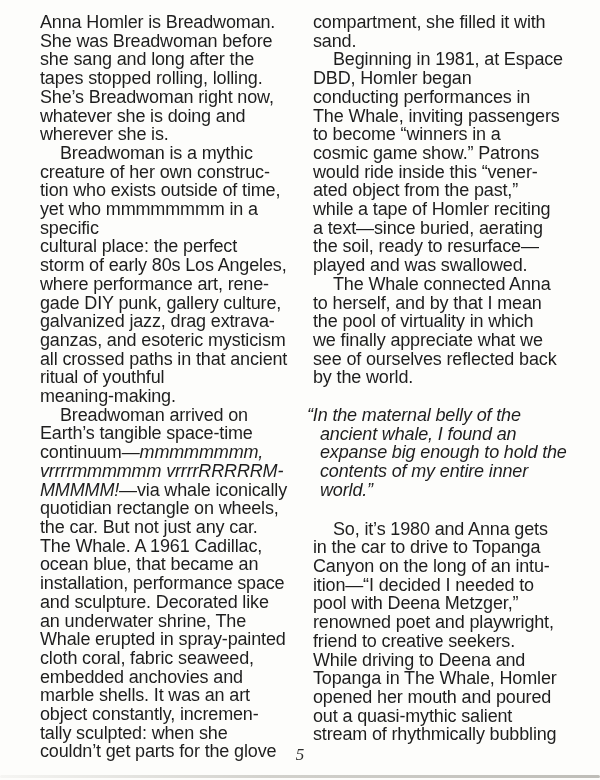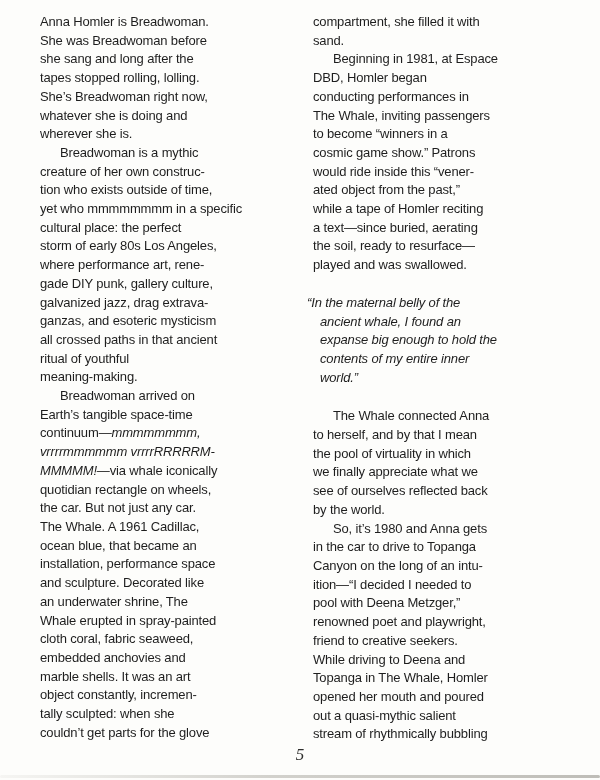--- a/index.html
+++ b/index.html
@@ -15,21 +15,21 @@
   .columns {
     display: flex;
     padding: 13px 0 0 40px;
   }
   .col { flex: none; }
   .col-left  { width: 264px; margin-right: 9px; }
   .col-right { width: 260px; }
   p.block {
     margin: 0;
     white-space: pre-line;
-    font-size: 13px;
+    font-size: 18px;
     line-height: 18.7px;
     letter-spacing: -0.15px;
     color: #1e1e1e;
   }
   p.indent { text-indent: 20px; }
   p.quote {
     font-style: italic;
     margin: 19px 0 20px -6px;
     padding-left: 13px;
     text-indent: -13px;
@@ -113,31 +113,31 @@
 <span>conducting performances in</span>
 <span>The Whale, inviting passengers</span>
 <span>to become “winners in a</span>
 <span>cosmic game show.” Patrons</span>
 <span>would ride inside this “vener-</span>
 <span>ated object from the past,”</span>
 <span>while a tape of Homler reciting</span>
 <span>a text—since buried, aerating</span>
 <span>the soil, ready to resurface—</span>
 <span>played and was swallowed.</span></p>
-        <p class="block quote"><span>“In the maternal belly of the</span>
-<span>ancient whale, I found an</span>
-<span>expanse big enough to hold the</span>
-<span>contents of my entire inner</span>
-<span>world.”</span></p>
         <p class="block  indent"><span>The Whale connected Anna</span>
 <span>to herself, and by that I mean</span>
 <span>the pool of virtuality in which</span>
 <span>we finally appreciate what we</span>
 <span>see of ourselves reflected back</span>
 <span>by the world.</span></p>
+        <p class="block quote"><span>“In the maternal belly of the</span>
+<span>ancient whale, I found an</span>
+<span>expanse big enough to hold the</span>
+<span>contents of my entire inner</span>
+<span>world.”</span></p>
         <p class="block  indent"><span>So, it’s 1980 and Anna gets</span>
 <span>in the car to drive to Topanga</span>
 <span>Canyon on the long of an intu-</span>
 <span>ition—“I decided I needed to</span>
 <span>pool with Deena Metzger,”</span>
 <span>renowned poet and playwright,</span>
 <span>friend to creative seekers.</span>
 <span>While driving to Deena and</span>
 <span>Topanga in The Whale, Homler</span>
 <span>opened her mouth and poured</span>

